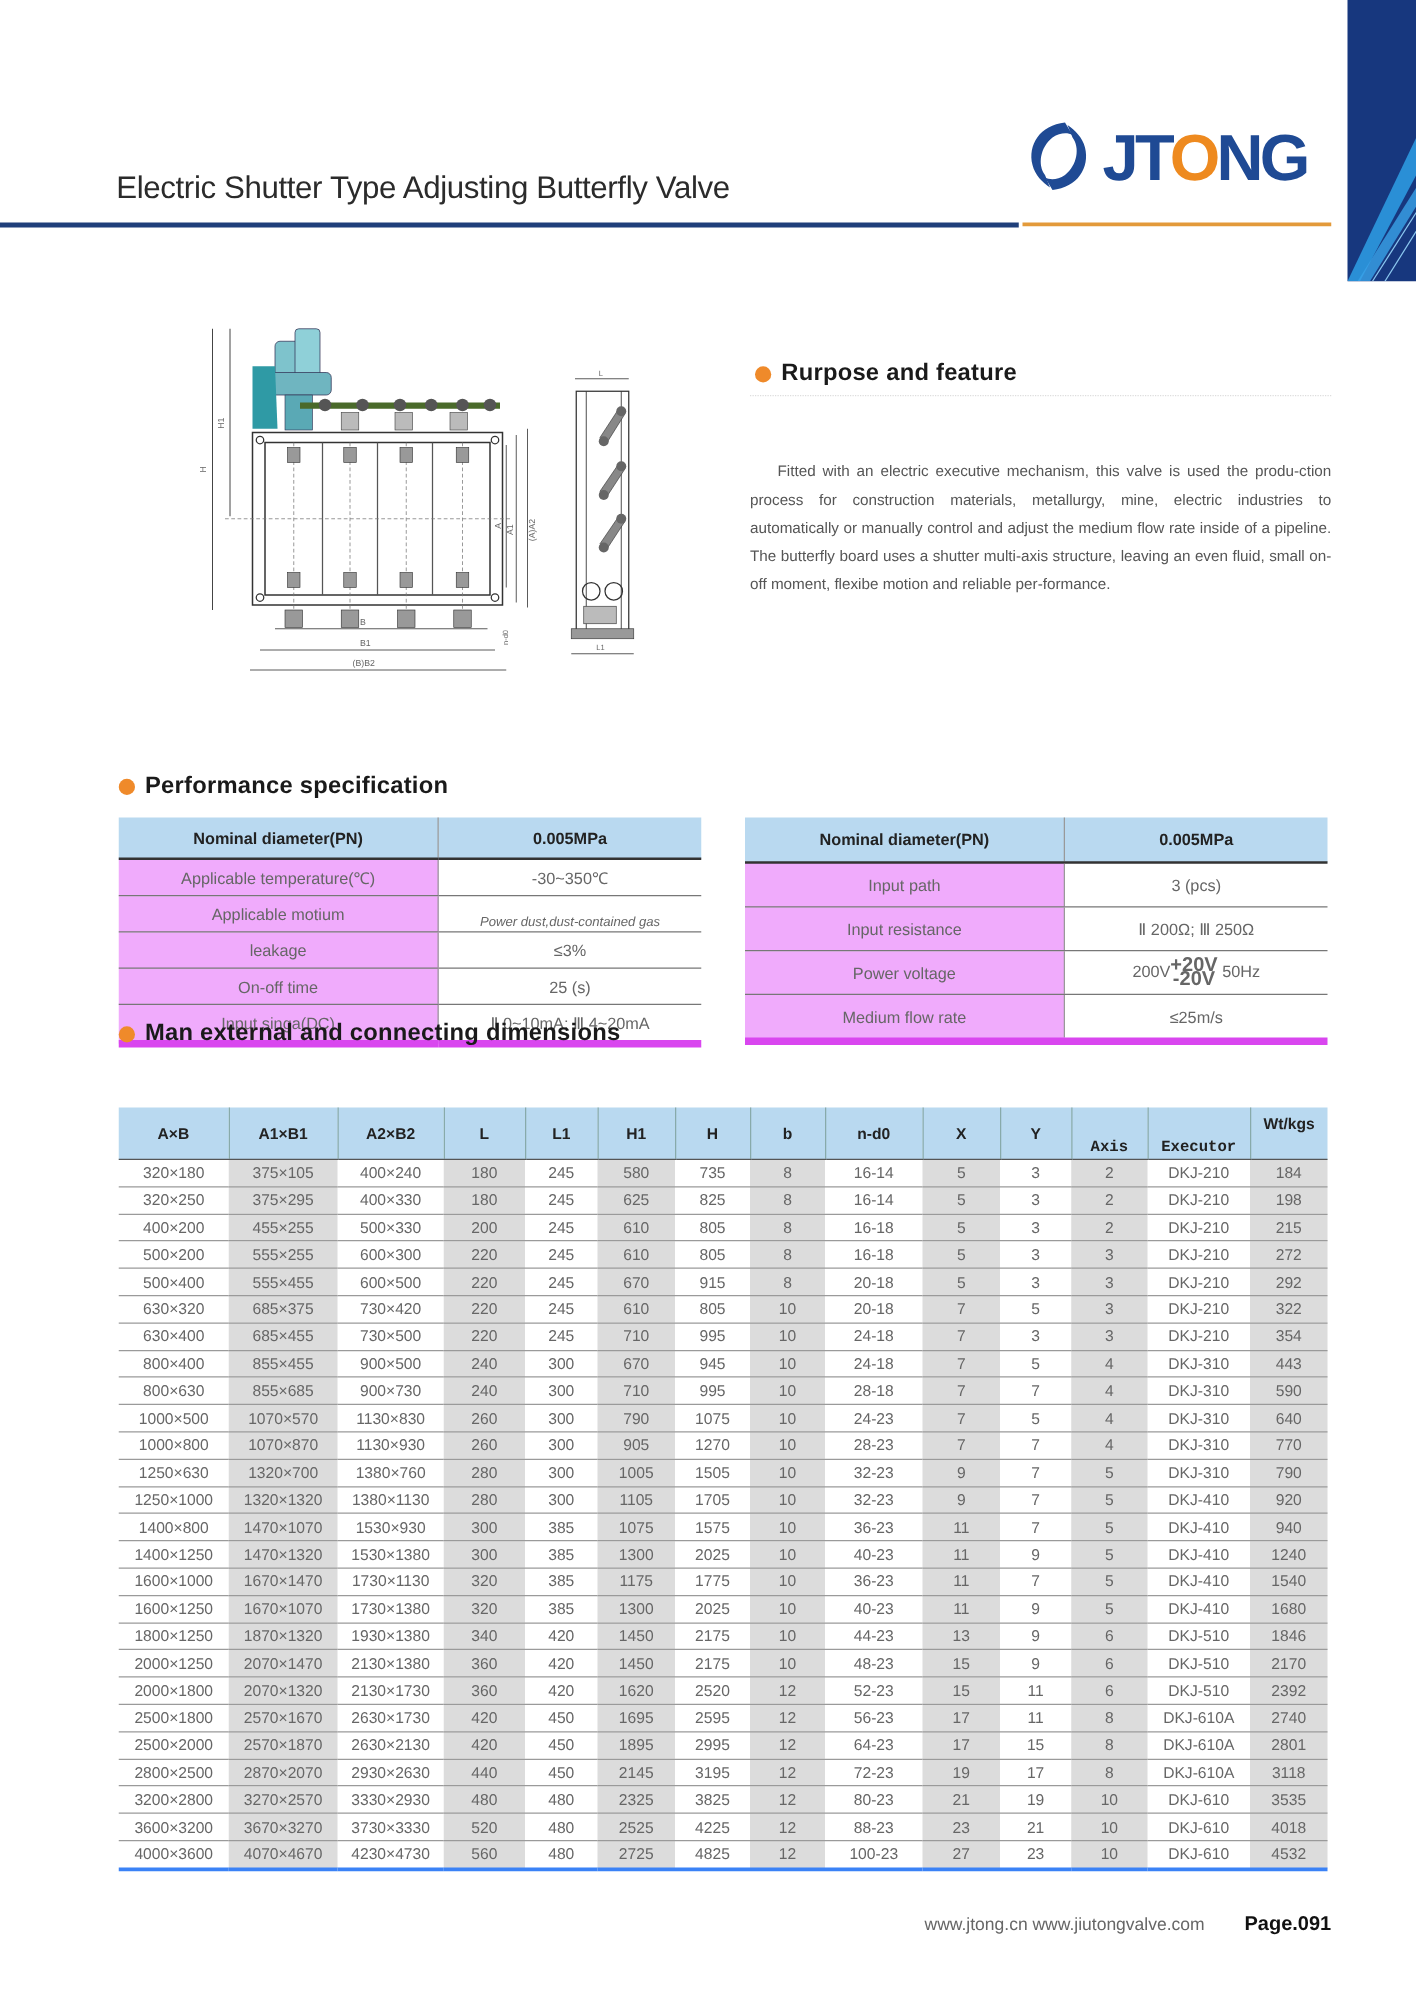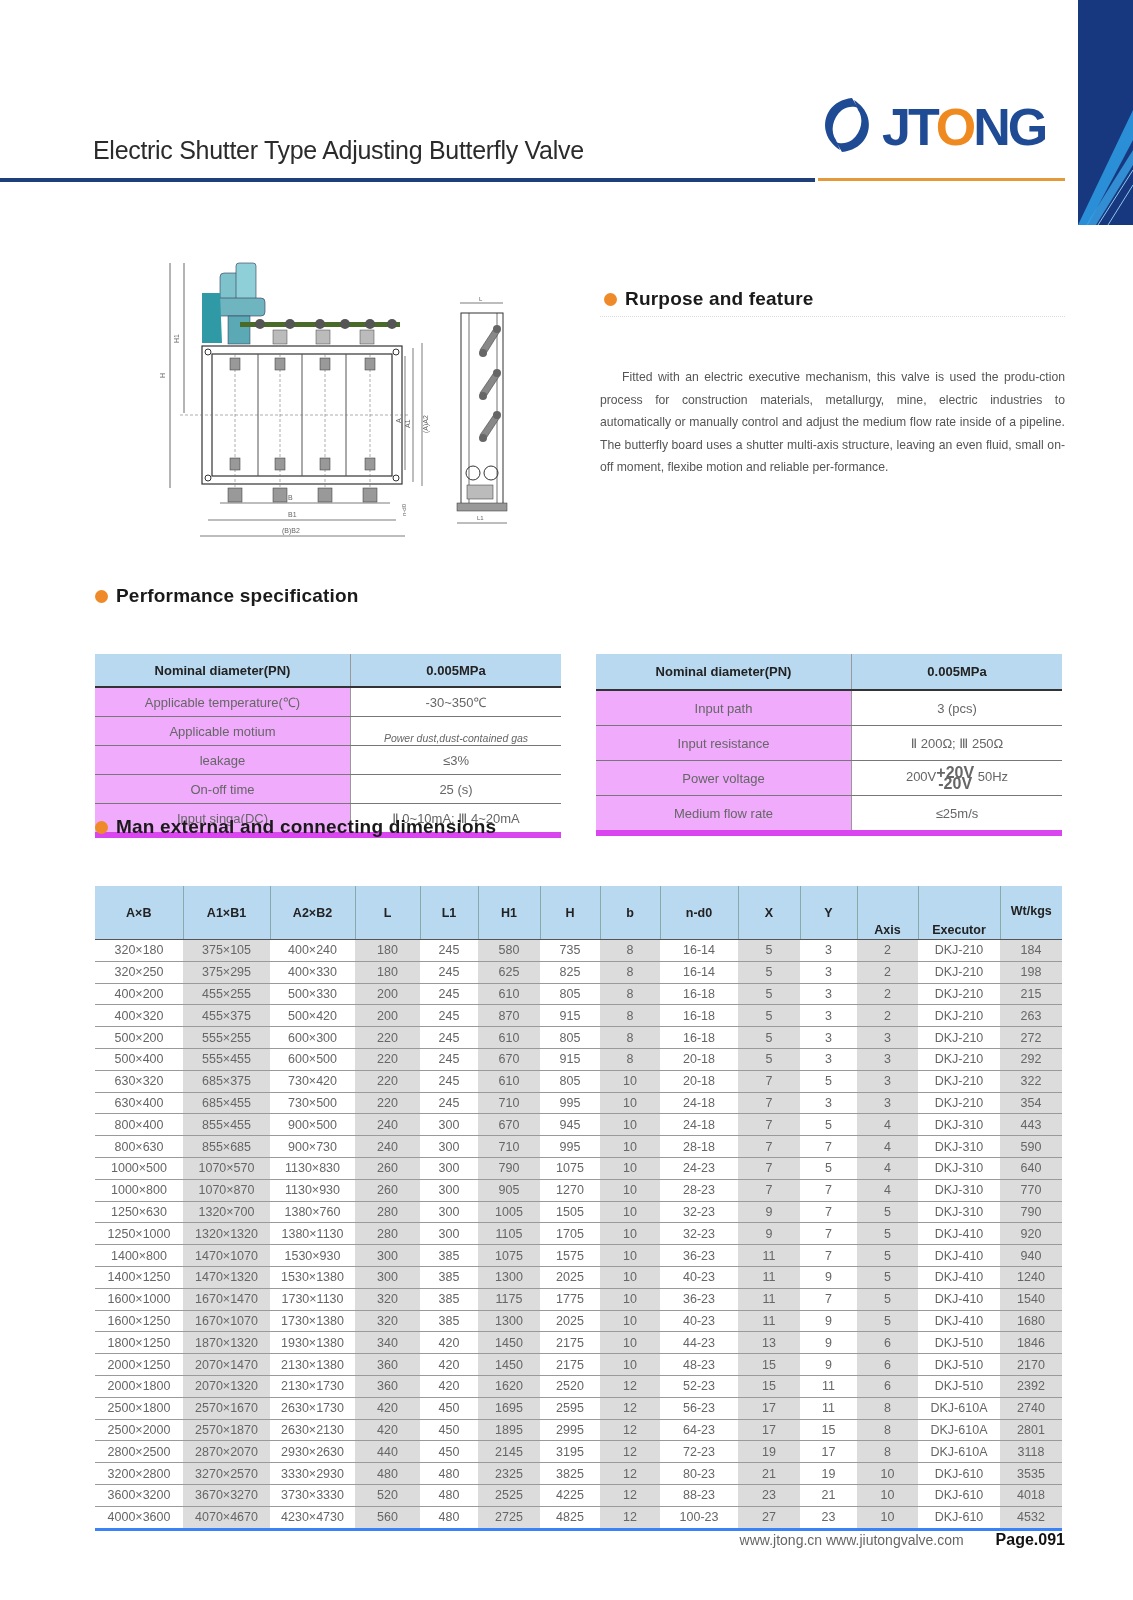--- a/index.html
+++ b/index.html
@@ -29,22 +29,22 @@
   .spec th + th, .spec td + td{border-left:1px solid #999;}
   .small{font-size:10.5px;}
   .sup{display:inline-flex;flex-direction:column;font-size:16px;line-height:11px;vertical-align:middle;font-weight:bold;}
   
   .dims{position:absolute;left:95px;top:846px;width:967px;font-size:12.5px;color:#666;}
   .dims th{background:#b9d9f0;color:#222;font-weight:bold;height:34px;font-size:12.5px;border-bottom:1px solid #555;border-left:1px solid #8aa;}
   .dims th:first-child{border-left:none;}
   .dims td{height:20.8px;padding:0;text-align:center;border-bottom:1px solid #9a9a9a;white-space:nowrap;}
   .dims td.g{background:#dcdcdc;}
   .dims tr:last-child td{border-bottom:3px solid #3b82f6;}
-  .dims th.low{vertical-align:bottom;padding-bottom:2px;}
-  .dims th.high{vertical-align:top;padding-top:18px;}
+  .dims th.low{vertical-align:bottom;padding-bottom:2px;font-family:Liberation Mono, monospace;}
+  .dims th.high{vertical-align:top;padding-top:6px;}
   .footer{right:68px;top:1531px;font-size:14px;color:#666;}
   .footer b{color:#111;font-size:16px;margin-left:4px;padding-left:24px;}
 </style>
 </head>
 <body>
 
 <div class="abs corner">
   <svg width="55" height="225" viewBox="0 0 55 225">
     <polygon points="0,225 55,110 55,140 10,225" fill="#2a8fd6"></polygon>
     <polygon points="8,225 55,150 55,165 18,225" fill="#3aa3e8" opacity="0.8"></polygon>
@@ -176,21 +176,21 @@
   </svg>
 </div>
 
 <div class="abs sec-head" style="left:604px;top:288px;">
   <span class="bullet"></span>
   <span>Rurpose and feature</span>
 </div>
 <div class="abs dotline"></div>
 <div class="abs purpose-text"><span class="indent"></span><span>Fitted with an electric executive mechanism, this valve is used the produ-ction process for construction materials, metallurgy, mine, electric industries to automatically or manually control and adjust the medium flow rate inside of a pipeline. The butterfly board uses a shutter multi-axis structure, leaving an even fluid, small on-off moment, flexibe motion and reliable per-formance.</span></div>
 
-<div class="abs sec-head" style="left:95px;top:585px;">
+<div class="abs sec-head" style="left:95px;top:618px;">
   <span class="bullet"></span>
   <span>Performance specification</span>
 </div>
 
 <table class="spec" style="left:95px;top:614px;width:466px;">
   <tbody>
       <tr>
     <th style="width:253px;">Nominal diameter(PN)</th>
     <th>0.005MPa</th>
   </tr>
@@ -328,36 +328,20 @@
         <td>805</td>
         <td class="g">8</td>
         <td>16-18</td>
         <td class="g">5</td>
         <td>3</td>
         <td class="g">2</td>
         <td>DKJ-210</td>
         <td class="g">215</td>
       </tr>
       <tr>
-        <td>400×320</td>
-        <td class="g">455×375</td>
-        <td>500×420</td>
-        <td class="g">200</td>
-        <td>245</td>
-        <td class="g">870</td>
-        <td>915</td>
-        <td class="g">8</td>
-        <td>16-18</td>
-        <td class="g">5</td>
-        <td>3</td>
-        <td class="g">2</td>
-        <td>DKJ-210</td>
-        <td class="g">263</td>
-      </tr>
-      <tr>
         <td>500×200</td>
         <td class="g">555×255</td>
         <td>600×300</td>
         <td class="g">220</td>
         <td>245</td>
         <td class="g">610</td>
         <td>805</td>
         <td class="g">8</td>
         <td>16-18</td>
         <td class="g">5</td>

